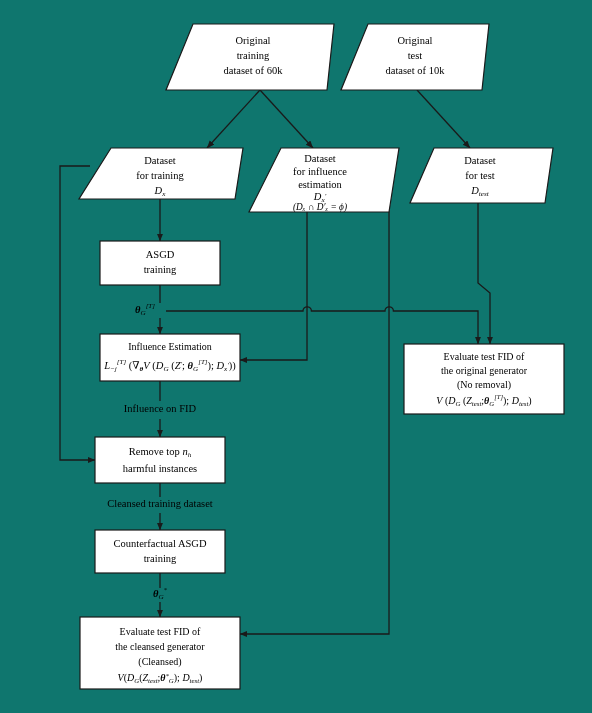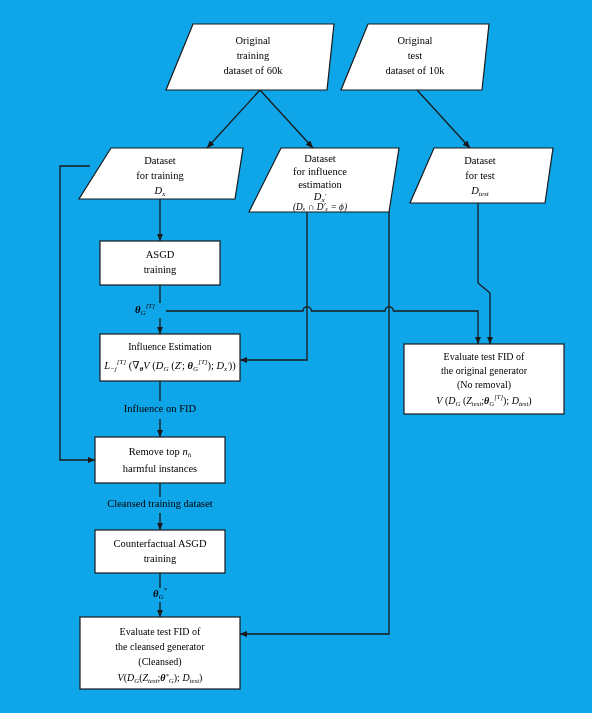--- a/index.html
+++ b/index.html
@@ -4,21 +4,21 @@
 <style>
   html, body {
     margin: 0;
     padding: 0;
     background: #ffffff;
   }
   #diagram-root {
     position: relative;
     width: 592px;
     height: 713px;
-    background: #0ea5e9;
+    background: #0f766e;
     font-family: "Liberation Serif", "DejaVu Serif", serif;
     overflow: hidden;
   }
   svg.flow {
     position: absolute;
     left: 0;
     top: 0;
     width: 592px;
     height: 713px;
   }

